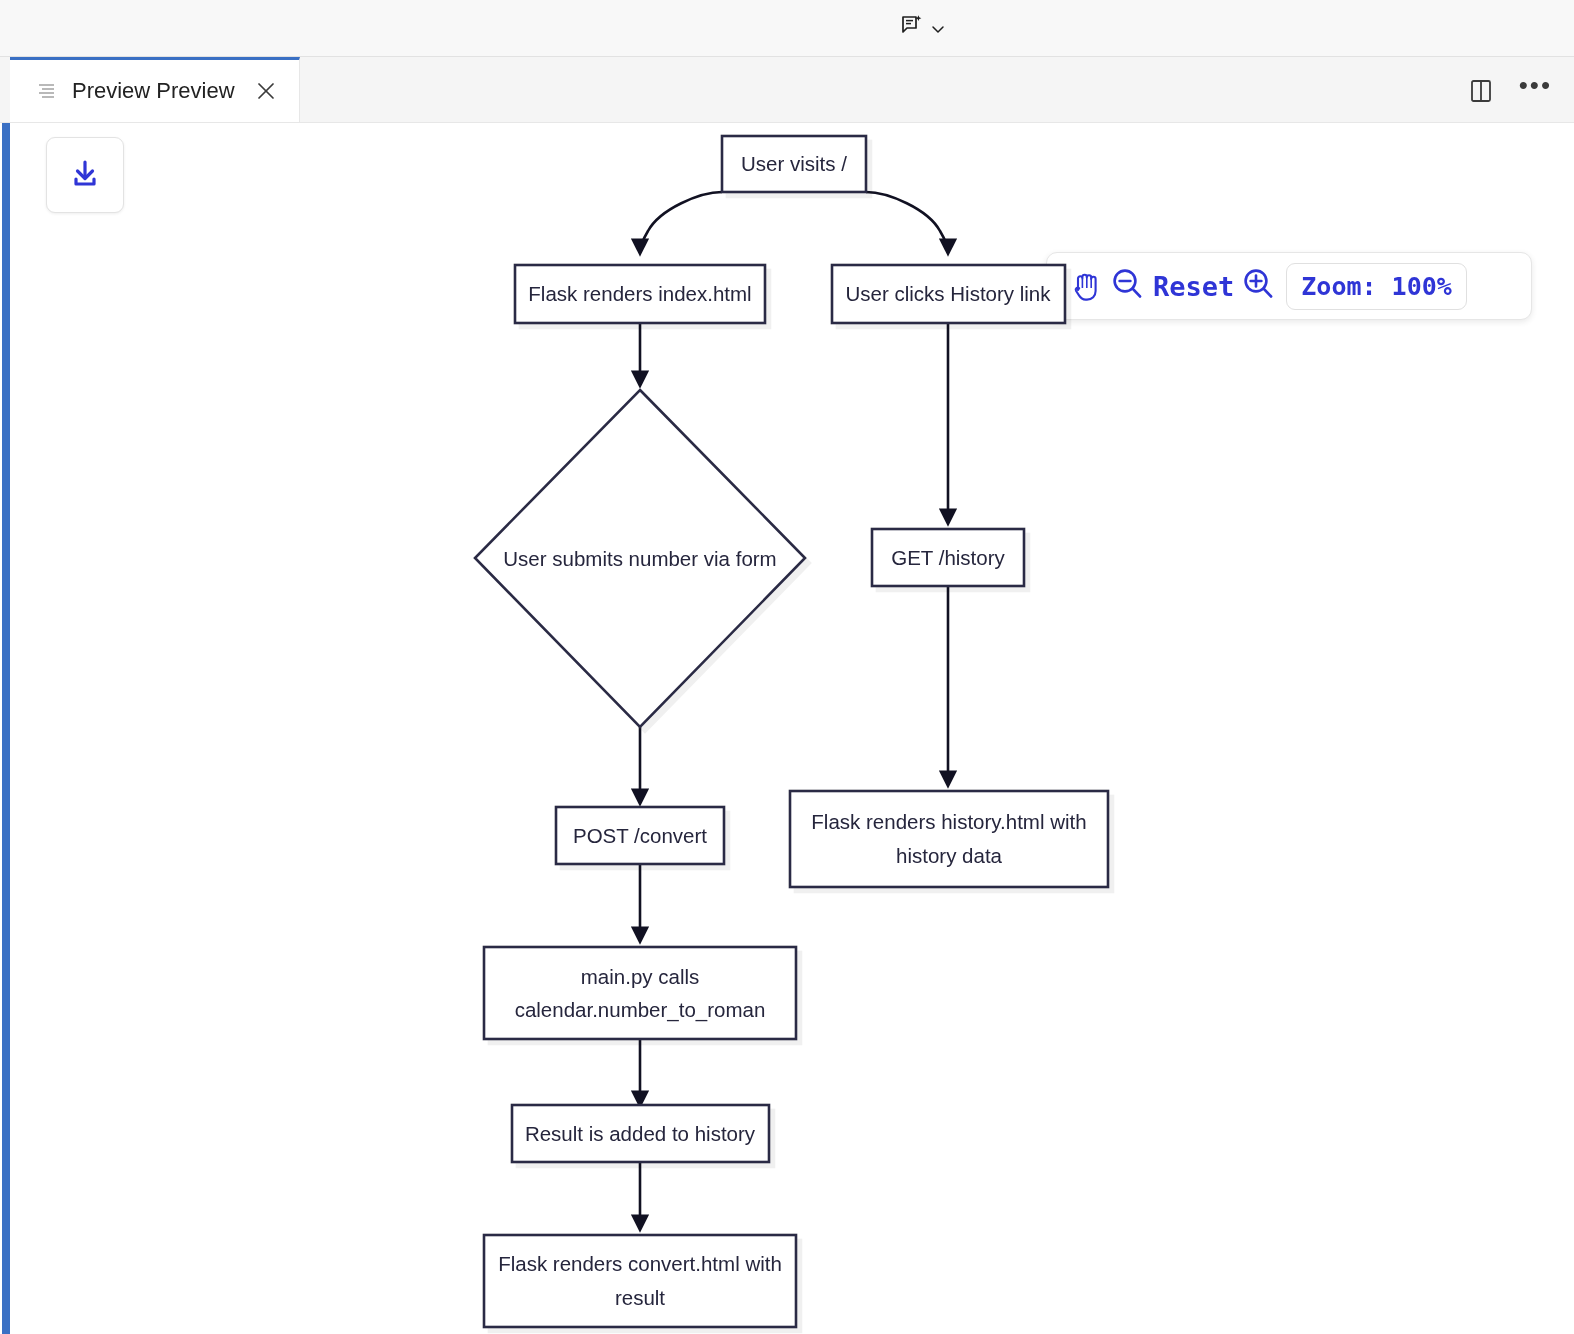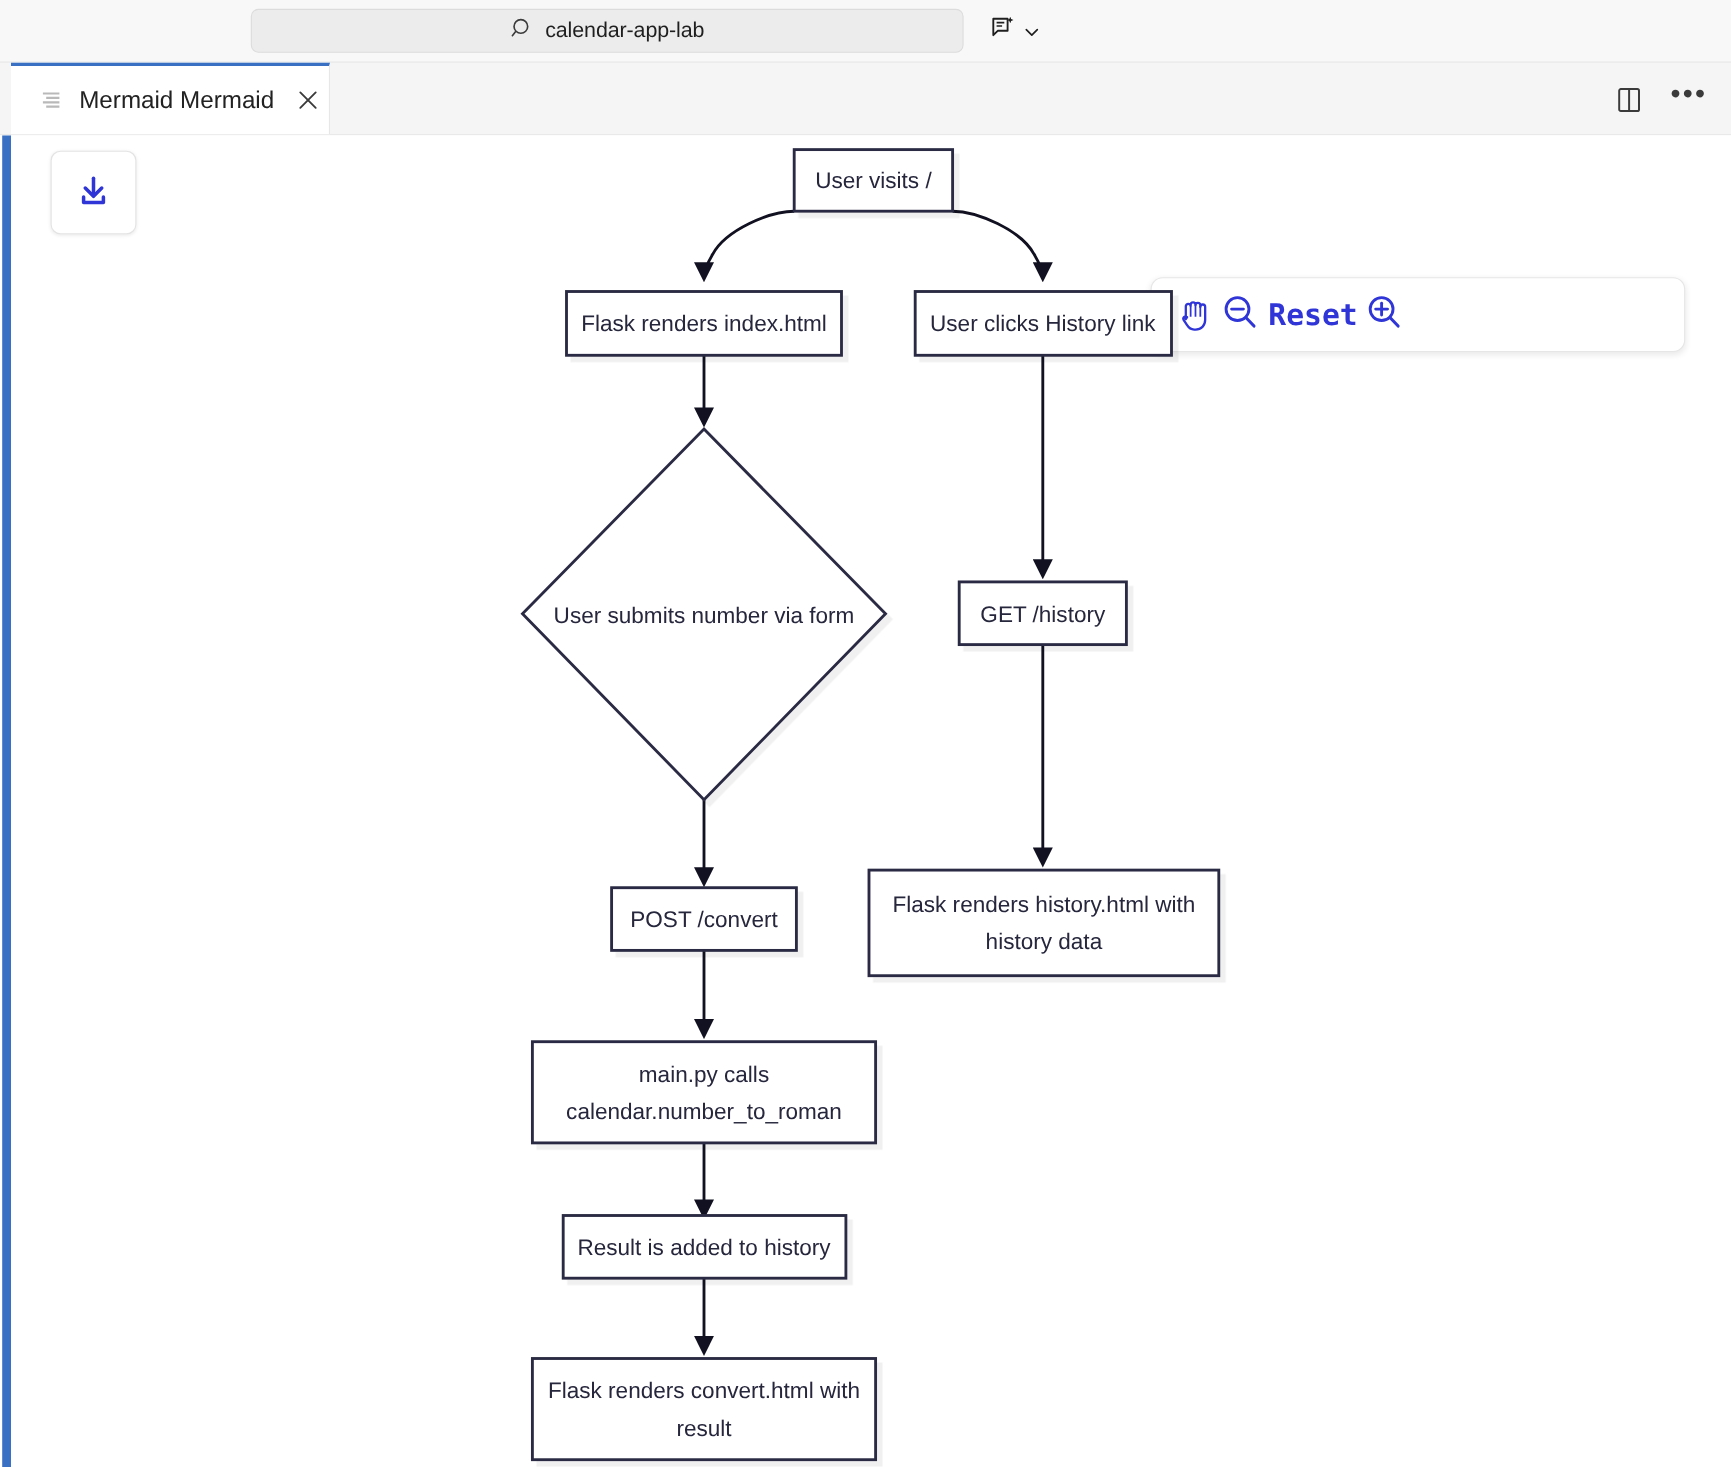--- a/index.html
+++ b/index.html
@@ -193,29 +193,20 @@
   .mm-label {
     font-family: "Liberation Sans", sans-serif;
     font-size: 20.5px;
     fill: #25253c;
   }
 </style>
 </head>
 <body>
 
 <div class="titlebar">
-  <div class="cmdcenter">
-    <span class="search-glyph">
-      <svg width="22" height="22" viewBox="0 0 22 22">
-        <circle cx="9.5" cy="9" r="6.2" fill="none" stroke="#3c3c3c" stroke-width="1.5"></circle>
-        <line x1="4.6" y1="13.8" x2="1.8" y2="17.4" stroke="#3c3c3c" stroke-width="1.5" stroke-linecap="round"></line>
-      </svg>
-    </span>
-    <span class="label">calendar-app-lab</span>
-  </div>
 
   <div class="copilot-wrap">
     <span>
       <svg width="24" height="24" viewBox="0 0 24 24">
         <path d="M3 3 h13 v11 h-9 l-4 4 z" fill="none" stroke="#1f1f1f" stroke-width="1.7" stroke-linejoin="round"></path>
         <line x1="6" y1="6.6" x2="13" y2="6.6" stroke="#1f1f1f" stroke-width="1.5"></line>
         <line x1="6" y1="9.6" x2="11" y2="9.6" stroke="#1f1f1f" stroke-width="1.5"></line>
         <path d="M18.4 1.2 l0.85 2.1 l2.1 0.85 l-2.1 0.85 l-0.85 2.1 l-0.85 -2.1 l-2.1 -0.85 l2.1 -0.85 z" fill="#1f1f1f"></path>
       </svg>
     </span>
@@ -230,21 +221,21 @@
 <div class="tabbar">
   <div class="tab">
     <span class="tab-icon">
       <svg width="22" height="22" viewBox="0 0 22 22">
         <line x1="3" y1="5" x2="18" y2="5" stroke="#b9b9b9" stroke-width="2"></line>
         <line x1="6" y1="9" x2="18" y2="9" stroke="#b9b9b9" stroke-width="2"></line>
         <line x1="3" y1="13" x2="18" y2="13" stroke="#b9b9b9" stroke-width="2"></line>
         <line x1="6" y1="17" x2="18" y2="17" stroke="#b9b9b9" stroke-width="2"></line>
       </svg>
     </span>
-    <span class="tab-label">Mermaid Mermaid</span>
+    <span class="tab-label">Preview Preview</span>
     <span class="tab-close">
       <svg width="22" height="22" viewBox="0 0 22 22">
         <line x1="4" y1="4" x2="18" y2="18" stroke="#3b3b3b" stroke-width="1.7" stroke-linecap="round"></line>
         <line x1="18" y1="4" x2="4" y2="18" stroke="#3b3b3b" stroke-width="1.7" stroke-linecap="round"></line>
       </svg>
     </span>
   </div>
 
   <div class="tabbar-actions">
     <span class="split-icon">
@@ -299,20 +290,21 @@
       <span>
         <svg width="42" height="42" viewBox="0 0 42 42">
           <circle cx="18" cy="17" r="10.4" fill="none" stroke="#2f35d6" stroke-width="2.6"></circle>
           <line x1="12.6" y1="17" x2="23.4" y2="17" stroke="#2f35d6" stroke-width="2.6" stroke-linecap="round"></line>
           <line x1="18" y1="11.6" x2="18" y2="22.4" stroke="#2f35d6" stroke-width="2.6" stroke-linecap="round"></line>
           <line x1="25.6" y1="24.6" x2="33" y2="32.4" stroke="#2f35d6" stroke-width="2.8" stroke-linecap="round"></line>
         </svg>
       </span>
     </button>
 
+    <div class="zb-level">Zoom: 100%</div>
   </div>
 
   <svg class="diagram" viewBox="0 0 1574 1211">
     <defs>
       <marker id="arrow" viewBox="0 0 10 10" refX="8" refY="5" markerWidth="7" markerHeight="7" orient="auto-start-reverse">
         <path d="M 0 0 L 10 5 L 0 10 z" fill="#111122"></path>
       </marker>
       <filter id="nodeshadow" x="-20%" y="-20%" width="150%" height="160%">
         <feDropShadow dx="5" dy="5" stdDeviation="0" flood-color="#000000" flood-opacity="0.06"></feDropShadow>
       </filter>

